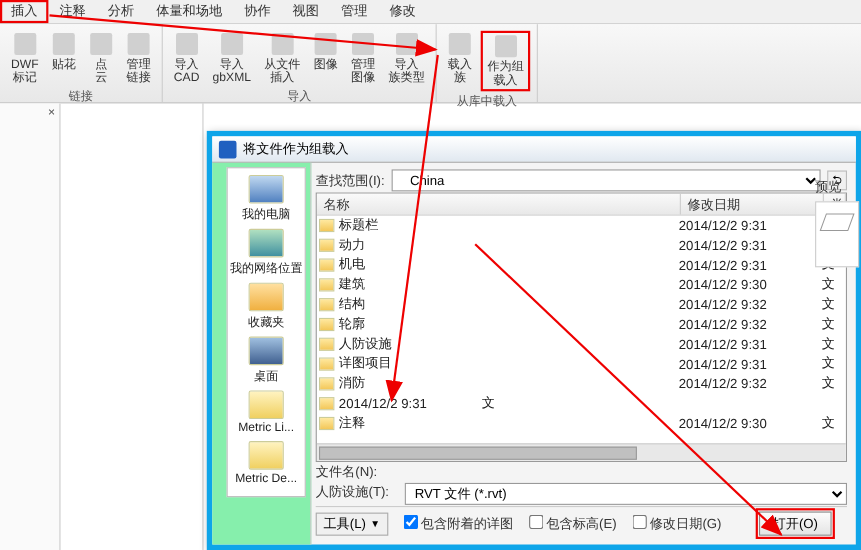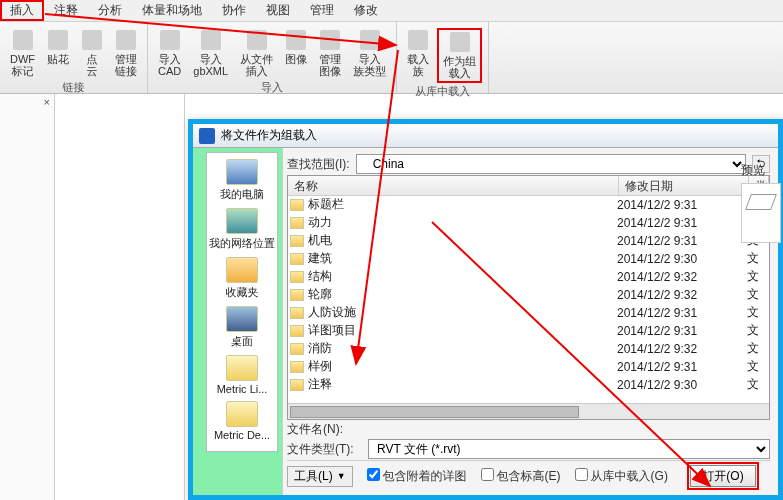--- a/index.html
+++ b/index.html
@@ -52,21 +52,21 @@
 .fl-head .c-name { flex:1;} .fl-head .c-date{ width:130px;} .fl-head .c-type{width:20px;}
 .fl-body { flex:1; overflow-y:auto; overflow-x:auto;}
 .fl-row { display:flex; height:18px; align-items:center; padding:0 2px; border-bottom:1px solid transparent;}
 .fl-row .fic { width:14px; height:12px; background:linear-gradient(#ffe9a0,#f3c759); border:1px solid #cc9; margin-right:4px; flex-shrink:0;}
 .fl-row .fn { flex:1; font-size:12px; color:#222;}
 .fl-row .fd { width:130px; font-size:12px; color:#222;}
 .fl-row .ft { width:20px; font-size:12px; color:#222;}
 .fl-scroll-x { height:16px; background:#e8e8e8; border-top:1px solid #ccc; position:relative;}
 .fl-scroll-x .thumb { position:absolute; left:2px; top:2px; height:12px; width:60%; background:#c0c0c0; border:1px solid #999;}
 
-.fn-row, .ft-row { display:flex; align-items:center; gap:6px;}
+.fn-row, .ft-row { display:flex; gap:6px;}
 .fn-row label, .ft-row label { width:75px; color:#333; text-align:left;}
 .fn-row select, .ft-row select { flex:1; height:20px; border:1px solid #999; background:#fff; font-size:12px; padding:0 4px;}
 
 .bottom-row { display:flex; align-items:center; gap:14px; padding: 4px 14px 0 0; border-top:1px solid #ccc;}
 .bottom-row .tools { display:flex; align-items:center; gap:4px; border:1px solid #aaa; padding:1px 6px; background:#f0f0f0;}
 .bottom-row label { display:flex; gap:3px; color:#333;}
 .bottom-row input[type=checkbox]{ width:13px;height:13px; }
 .btns { margin-left:auto; display:flex; gap:6px;}
 .btns button { height:22px; min-width:66px; border:1px solid #888; background:linear-gradient(#fdfdfd,#e4e4e4); font-size:12px;}
 .btn-hl { outline:2px solid #e00; outline-offset:1px;}
@@ -273,58 +273,57 @@
               <span class="ft">文</span>
             </div>
             <div class="fl-row">
               <span class="fic"></span>
               <span class="fn">消防</span>
               <span class="fd">2014/12/2 9:32</span>
               <span class="ft">文</span>
             </div>
             <div class="fl-row">
               <span class="fic"></span>
-              <span class="fn">样例</span>
               <span class="fd">2014/12/2 9:31</span>
               <span class="ft">文</span>
             </div>
             <div class="fl-row">
               <span class="fic"></span>
               <span class="fn">注释</span>
               <span class="fd">2014/12/2 9:30</span>
               <span class="ft">文</span>
             </div>
           </div>
         <div class="fl-scroll-x">
             <div class="thumb"></div>
           </div>
       </div>
       <div class="fn-row">
         <label>文件名(N):</label>
       </div>
       <div class="ft-row">
-        <label>文件类型(T):</label>
+        <label>人防设施(T):</label>
         <select><option>RVT 文件 (*.rvt)</option></select>
       </div>
       <div class="bottom-row">
         <div class="tools">
           <span>工具(L)</span>
             <span style="font-size:9px">▼</span>
         </div>
         <label>
             <input type="checkbox" checked="" style="">
             <span>包含附着的详图</span>
           </label>
         <label>
             <input type="checkbox" style="">
             <span>包含标高(E)</span>
           </label>
         <label>
             <input type="checkbox" style="">
-            <span>从库中载入(G)</span>
+            <span>修改日期(G)</span>
           </label>
         <div class="btns">
           <button class="btn-hl">打开(O)</button>
         </div>
       </div>
     </div>
   </div>
 </div>
 
 <div class="preview-col">

